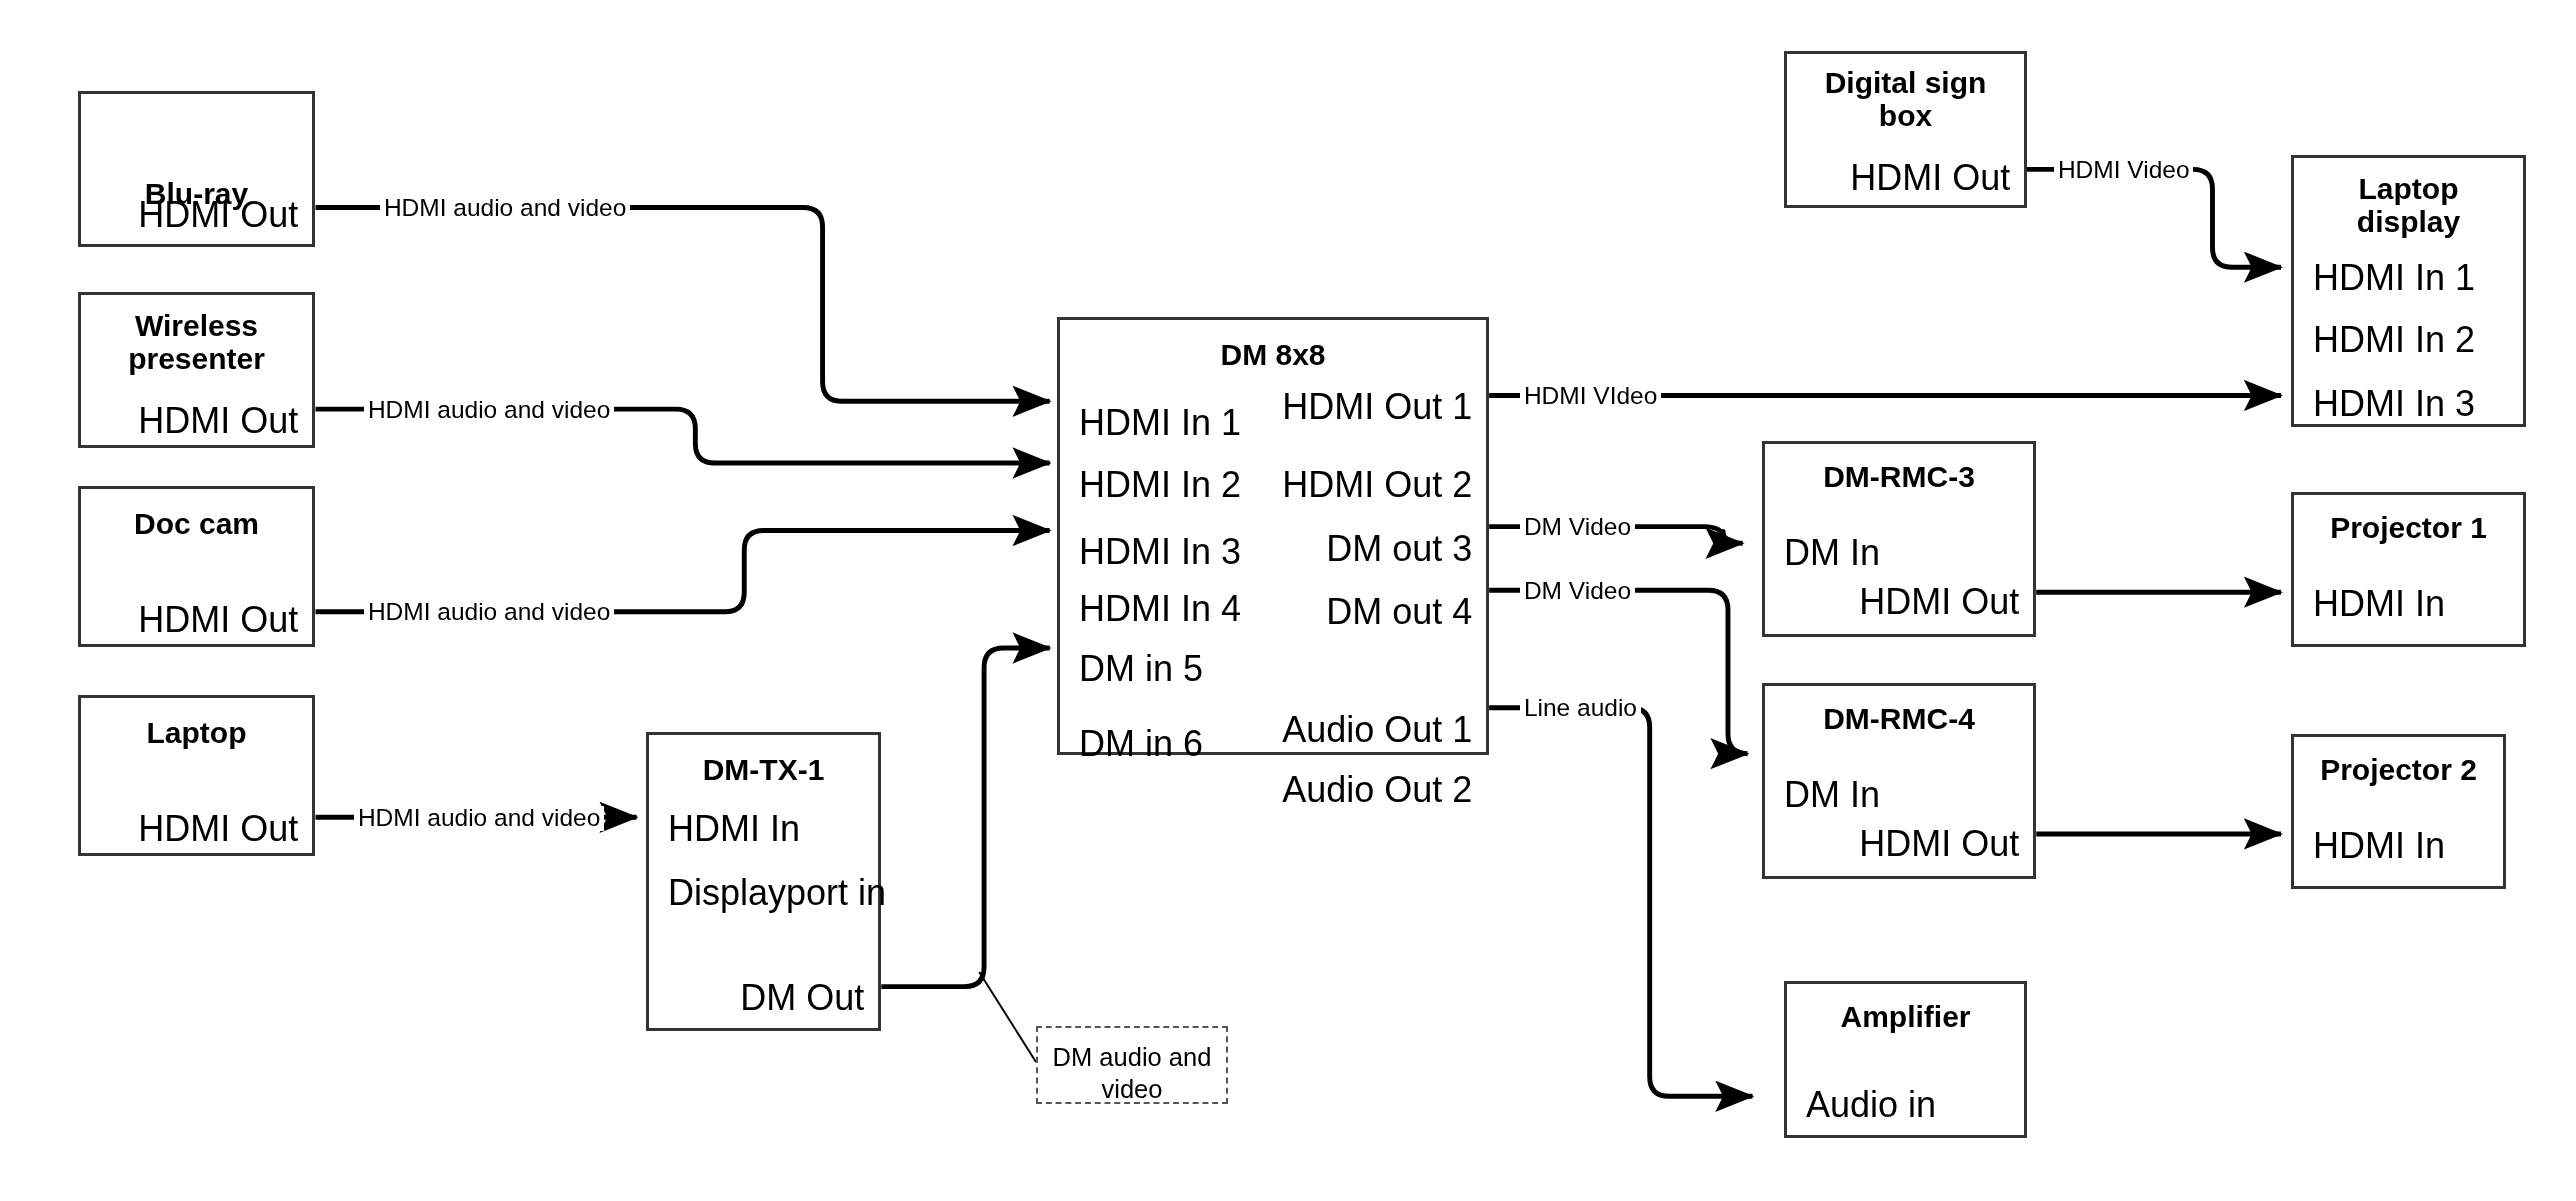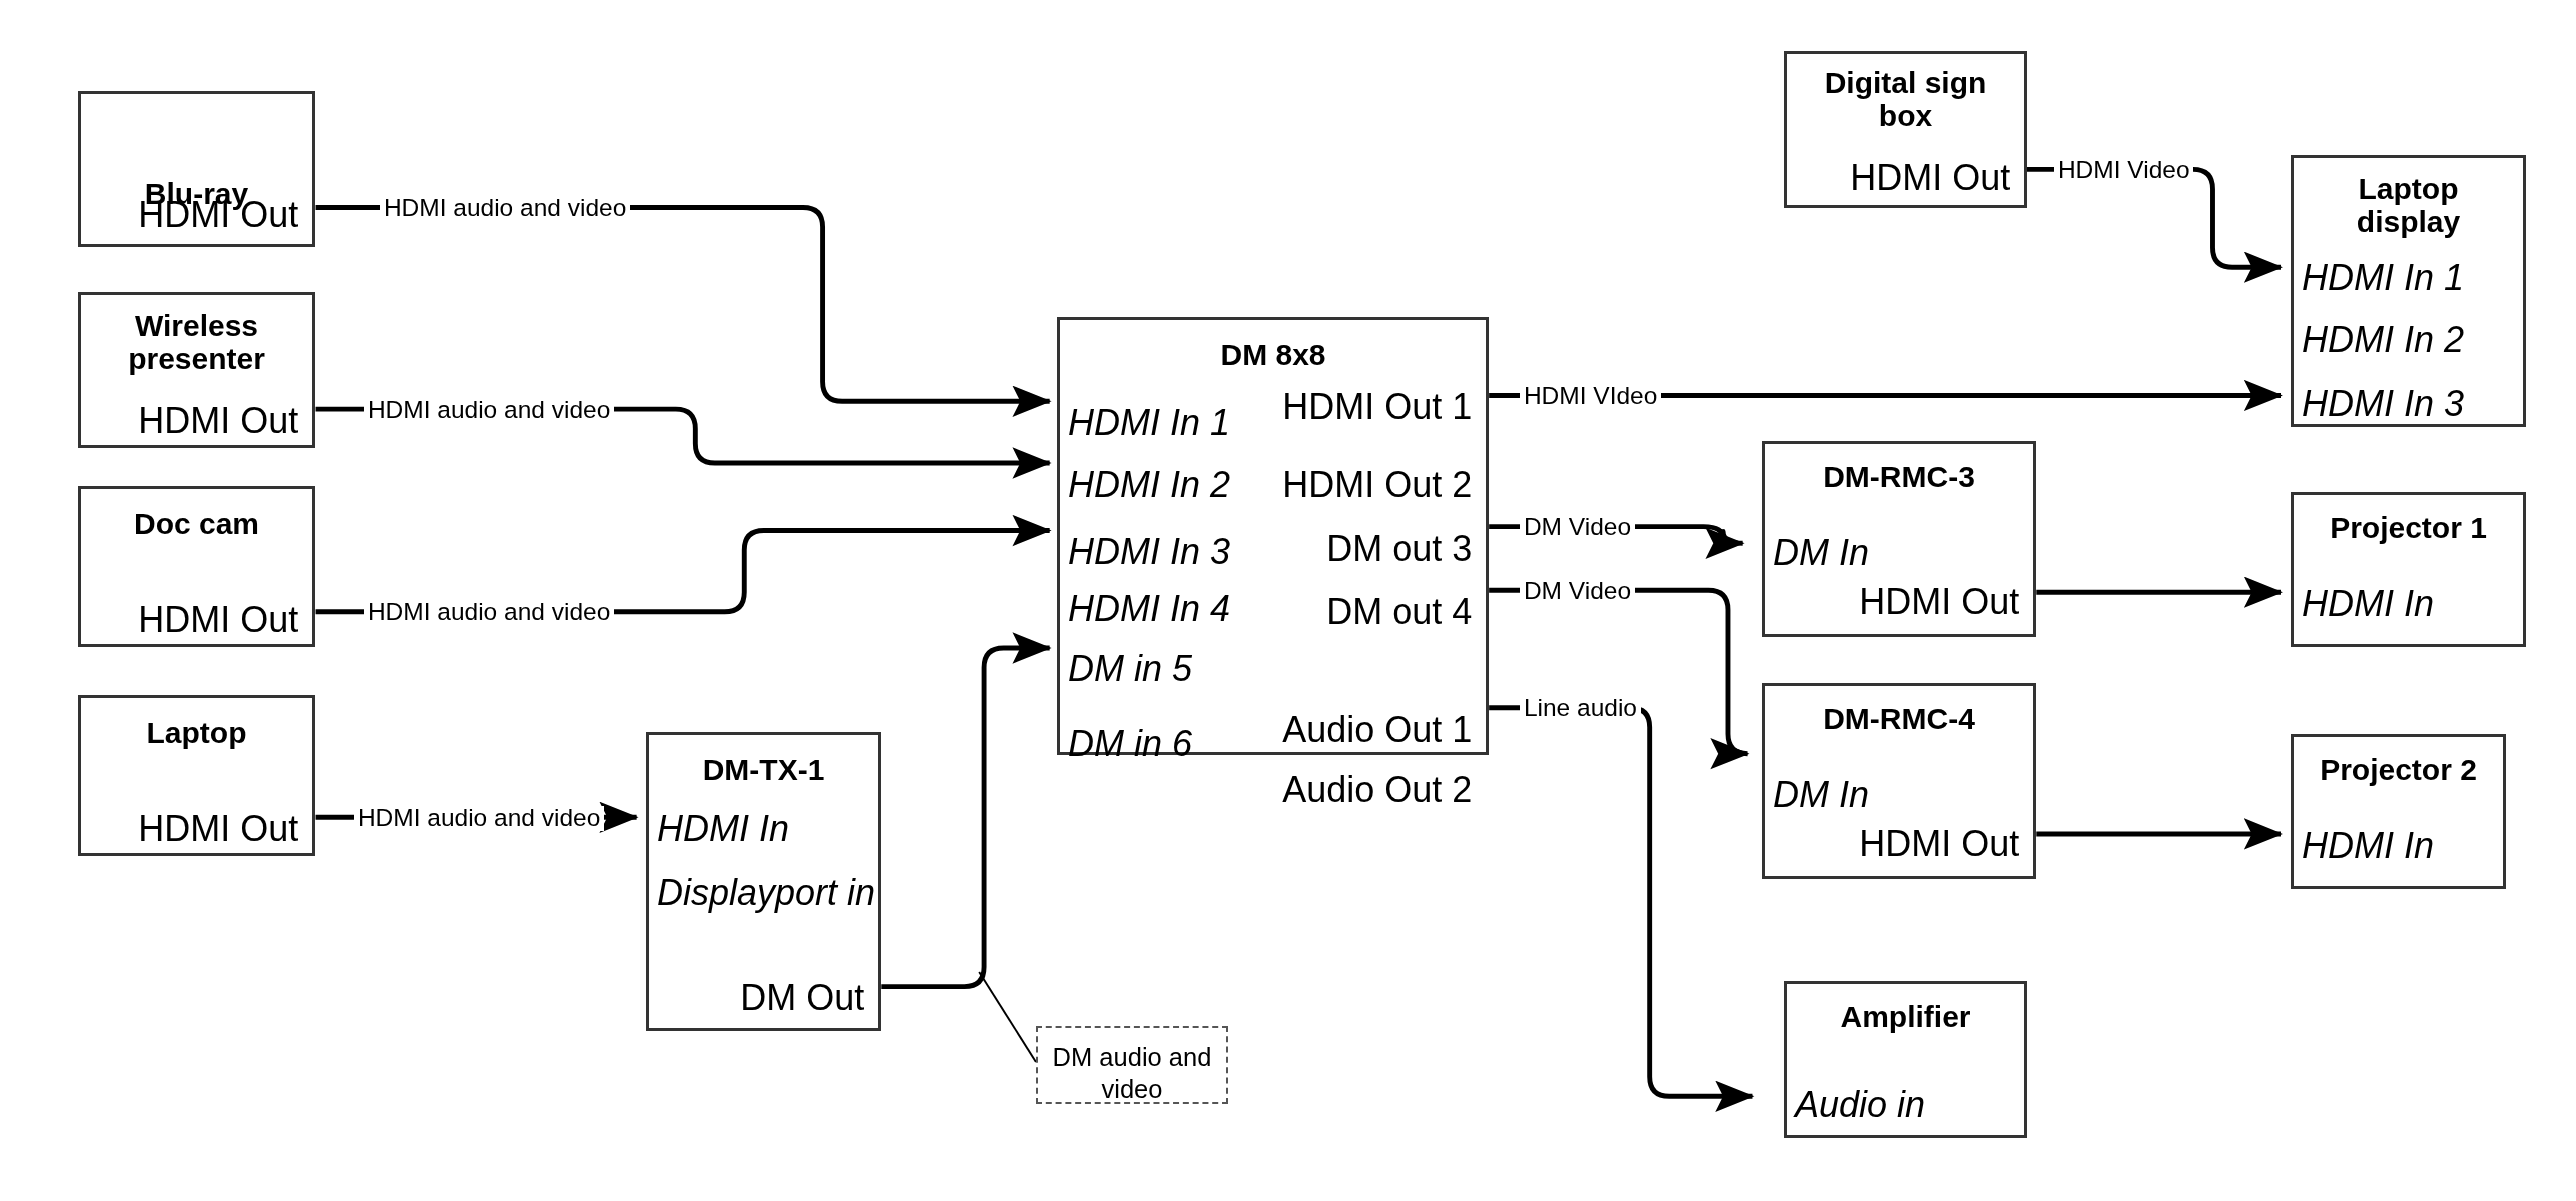--- a/index.html
+++ b/index.html
@@ -34,21 +34,21 @@
     position:absolute;
     left:0; right:0;
   }
   .port{
     position:absolute;
     font-size:36px;
     color:#000000;
     white-space:nowrap;
     line-height:1;
   }
-  .port.left{ left:8px; text-align:right;font-style:italic; }
+  .port.left{ left:19px; text-align:right; }
   .port.right{ right:13.7px; text-align:right; }
   .wire-label{
     position:absolute;
     font-size:24.5px;
     color:#000000;
     background:#ffffff;
     white-space:nowrap;
     line-height:1;
     padding:0 3.9px;
     z-index:6;

